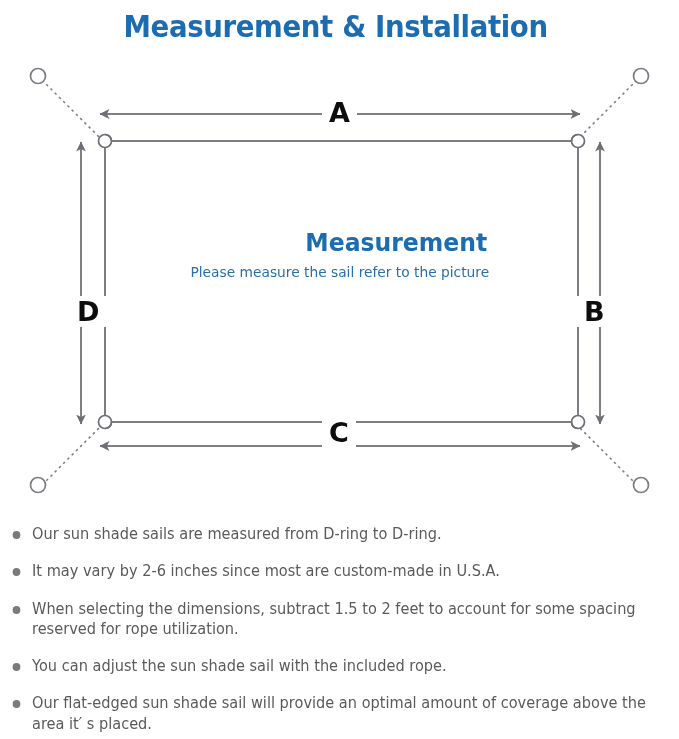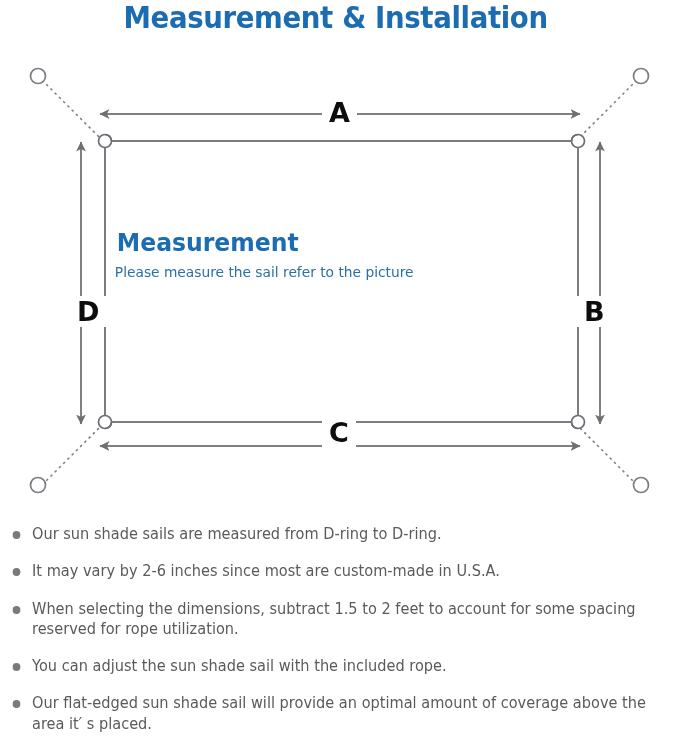--- a/index.html
+++ b/index.html
@@ -16,21 +16,21 @@
   }
 
   
   .title-bar {
     position: absolute;
     left: 0;
     top: 0;
     width: 671px;
     height: 44px;
     display: flex;
-    align-items: flex-start;
+    align-items: flex-end;
     justify-content: center;
   }
   .title-text {
     font-family: "DejaVu Sans", sans-serif;
     font-size: 30px;
     font-weight: bold;
     color: #1b6cb0;
     letter-spacing: -0.4px;
     transform: scaleX(0.92);
     white-space: nowrap;
@@ -63,21 +63,21 @@
   #label-a { left: 322px; top: 53px; }
   #label-b { left: 577px; top: 252px; }
   #label-c { left: 322px; top: 373px; }
   #label-d { left: 70px;  top: 252px; }
 
   .center-block {
     position: absolute;
     left: 105px;
     top: 185px;
     width: 394px;
-    text-align: left;
+    text-align: right;
   }
   .center-title {
     font-family: "DejaVu Sans", sans-serif;
     font-size: 25px;
     font-weight: bold;
     color: #1b6cb0;
     line-height: 1.1;
     transform: scaleX(0.94);
   }
   .center-sub {

